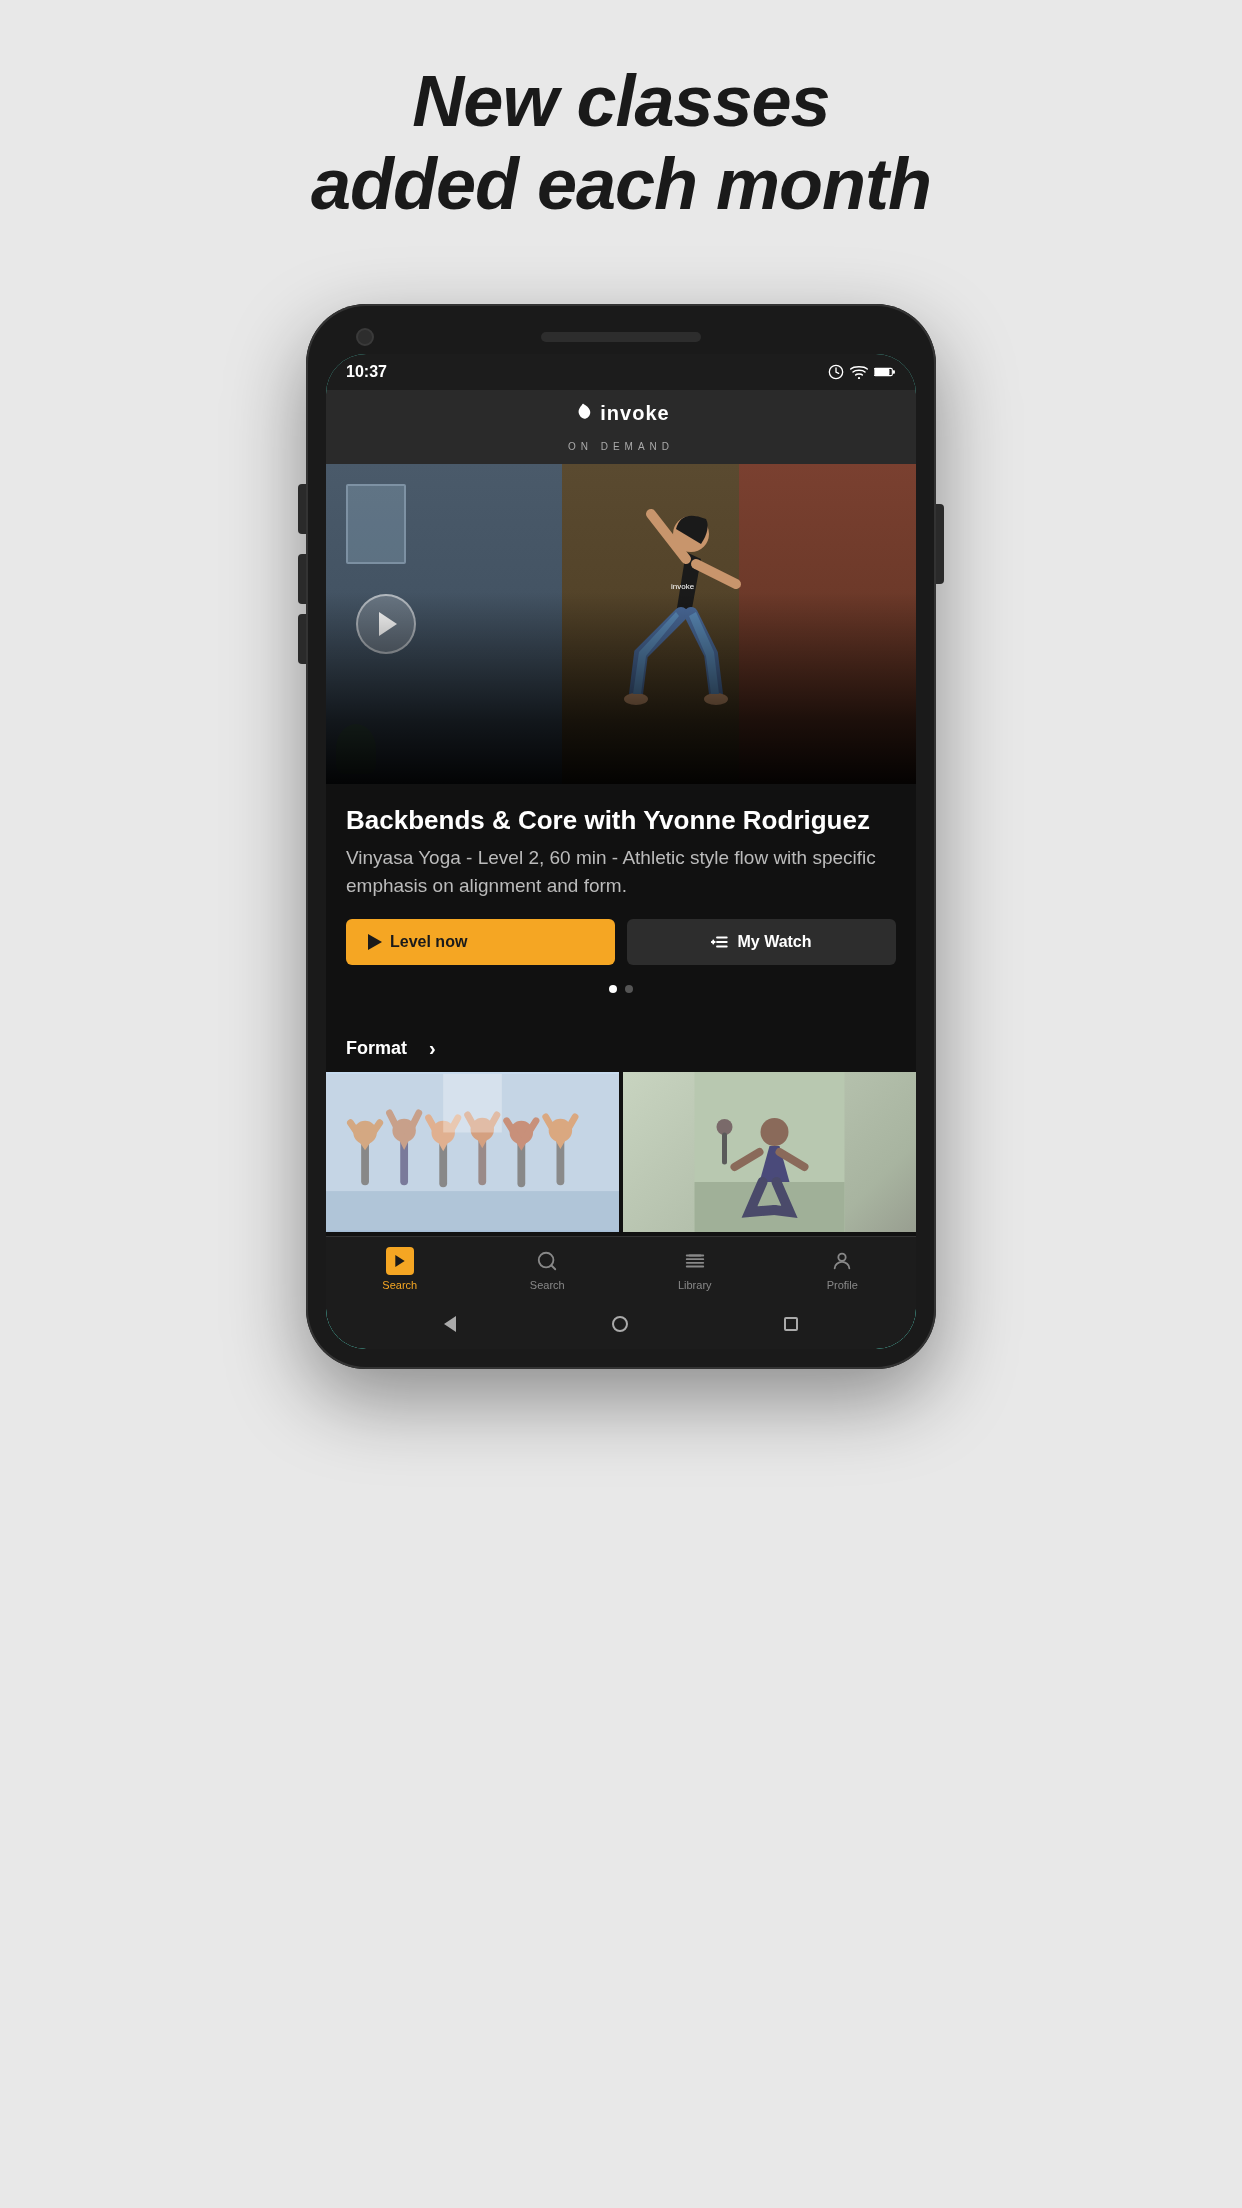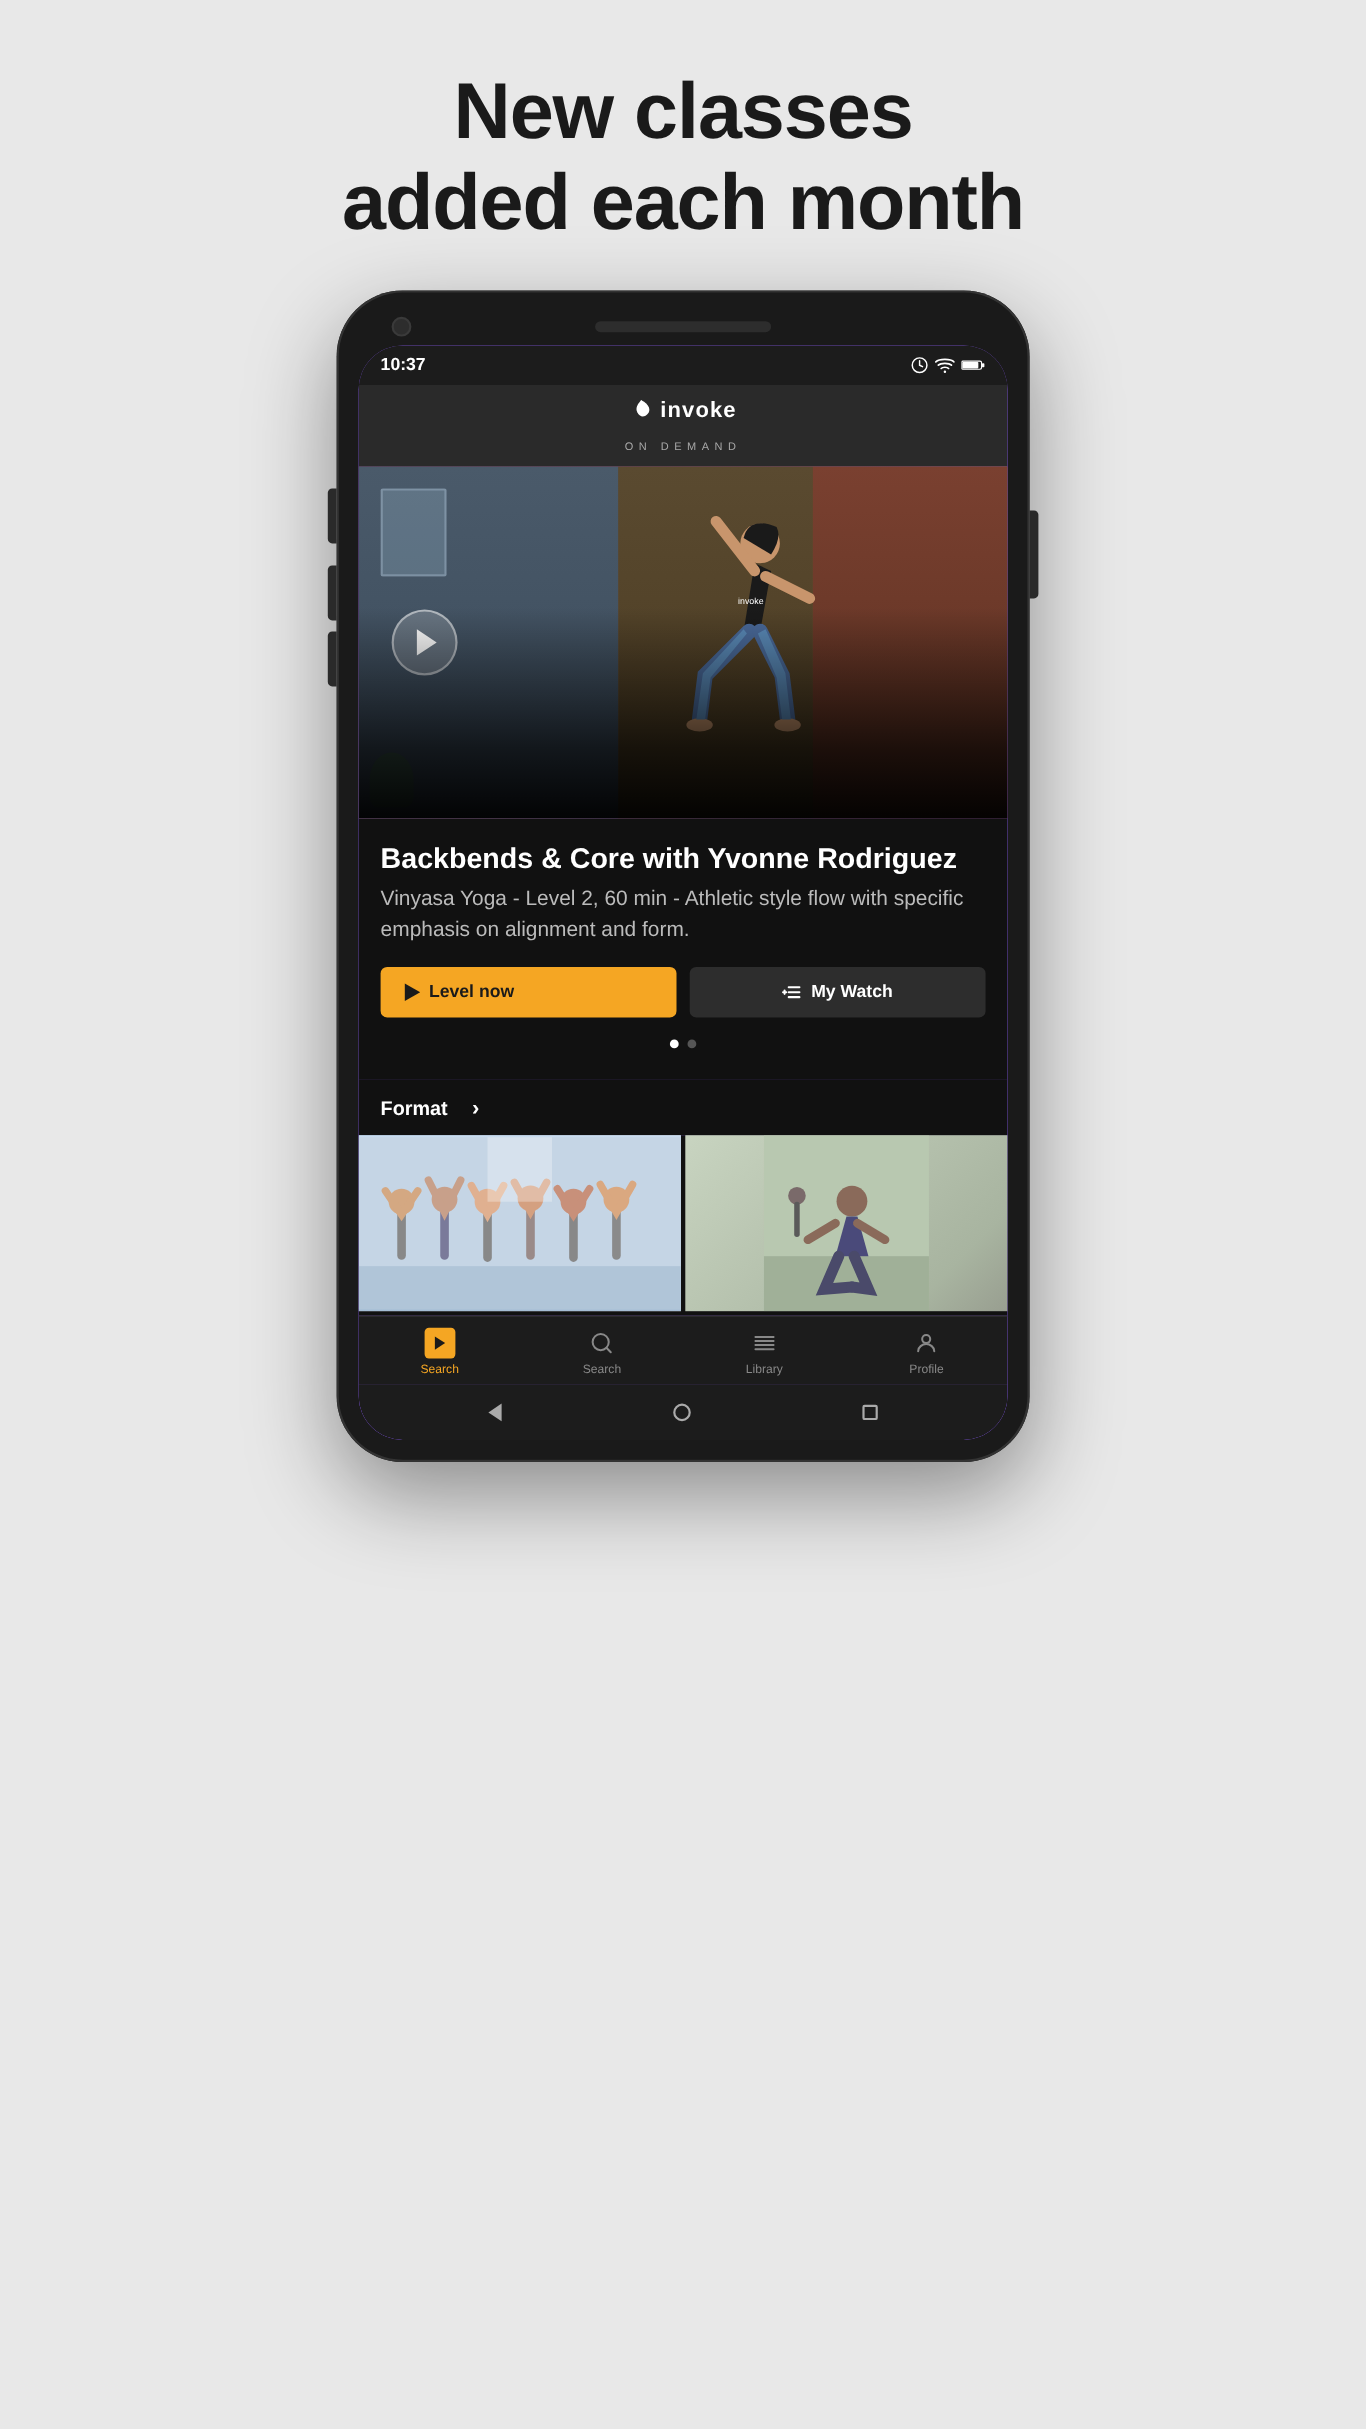--- a/index.html
+++ b/index.html
@@ -74,21 +74,21 @@
     .phone-speaker {
       width: 160px;
       height: 10px;
       background: #2d2d2d;
       border-radius: 5px;
     }
 
     .phone-screen {
       border-radius: 40px;
       overflow: hidden;
-      background: #8b5cf6;
+      background: #5eead4;
     }
 
     
     .status-bar {
       background: #1c1c1c;
       display: flex;
       justify-content: space-between;
       align-items: center;
       padding: 8px 20px;
       height: 36px;
@@ -446,21 +446,21 @@
     .format-svg {
       position: absolute;
       inset: 0;
       width: 100%;
       height: 100%;
     }
   </style>
 </head>
 <body>
 
-<div style="text-align:center; margin-bottom:38px;">
+<div style="text-align:center; margin-bottom:78px;font-style:italic;">
   <div style="font-size:72px; font-weight:800; color:#1a1a1a; line-height:1.15; letter-spacing:-1px;">
     <span>New classes</span><br>
     <span>added each month</span>
   </div>
 </div>
 
 <div class="phone-wrapper">
   <div class="phone-frame">
 
     <div class="phone-top-bar">

